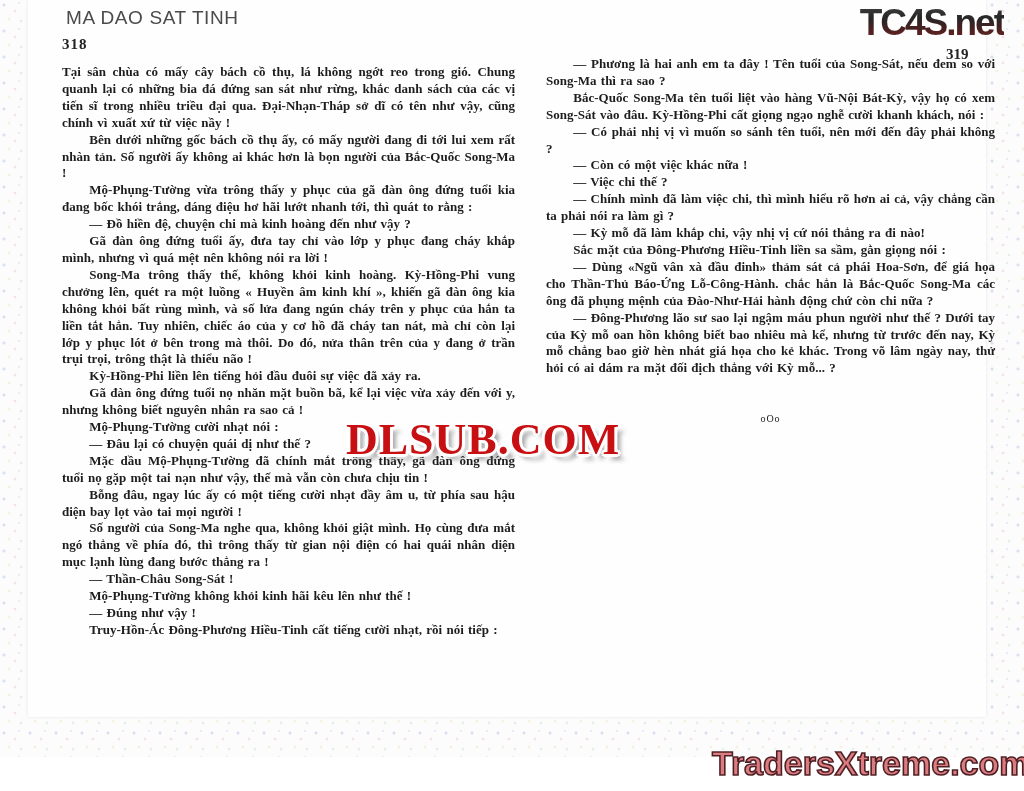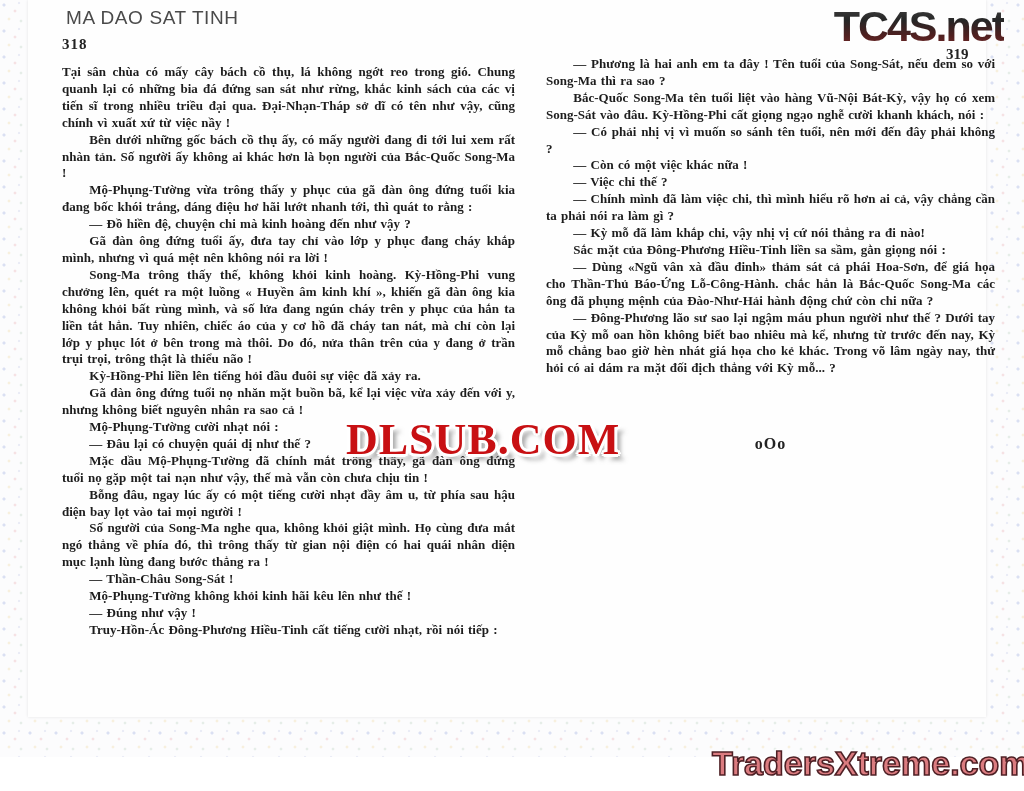--- a/index.html
+++ b/index.html
@@ -18,38 +18,38 @@
   .scan-page{
     position:absolute;left:28px;top:0;width:958px;height:717px;
     background:#fefefe;box-shadow:0 0 3px rgba(0,0,0,.10);
   }
   .print-header{
     position:absolute;left:66px;top:7px;
     font-family:"Liberation Sans",sans-serif;font-size:19px;color:#4a4a4a;letter-spacing:.6px;
   }
   .tc4s{
     position:absolute;right:20px;top:2px;
-    font-family:"Liberation Sans",sans-serif;font-weight:bold;font-size:43px;letter-spacing:-2px;
+    font-family:"Liberation Sans",sans-serif;font-weight:bold;font-size:37px;letter-spacing:-2px;
     background:linear-gradient(to bottom,#474747 0%,#262626 38%,#4f2020 68%,#7e2b2b 100%);
     -webkit-background-clip:text;background-clip:text;color:transparent;
   }
   .pageno{font-weight:bold;color:#222;position:absolute;font-size:15px;}
   .pageno-left{left:62px;top:36px;letter-spacing:1px;}
   .pageno-right{left:946px;top:46px;}
   .col{position:absolute;}
   .col-left{left:62px;top:64px;width:453px;}
   .col-right{left:546px;top:56px;width:449px;}
   p.book{
     margin:0;text-indent:2.1em;text-align:justify;
     font-size:13px;line-height:16.9px;font-weight:600;color:#1d1d1d;
     word-spacing:1px;
   }
   .col-left p.book:first-child{text-indent:0;}
   .separator{
-    text-align:center;margin-top:58px;font-size:16px;font-weight:700;color:#222;letter-spacing:1px;
+    text-align:center;margin-top:36px;font-size:10px;font-weight:400;color:#222;letter-spacing:1px;
   }
   .dlsub{
     position:absolute;left:346px;top:366px;
     font-family:"Liberation Serif",serif;font-weight:bold;font-size:44px;letter-spacing:1px;
     color:#c81013;
     text-shadow:
       -3px 0 0 #fff, 3px 0 0 #fff, 0 -3px 0 #fff, 0 3px 0 #fff,
       -2px -2px 0 #fff, 2px -2px 0 #fff, -2px 2px 0 #fff, 2px 2px 0 #fff,
       6px 6px 4px rgba(100,100,100,.55);
     margin-top: 48px;
@@ -75,21 +75,21 @@
 <div class="scan-page"></div>
 
 <div class="print-header">MA DAO SAT TINH</div>
 
 <div class="tc4s">TC4S.net</div>
 
 <div class="pageno pageno-left">318</div>
 <div class="pageno pageno-right">319</div>
 
 <div class="col col-left">
-    <p class="book">Tại sân chùa có mấy cây bách cồ thụ, lá không ngớt reo trong gió. Chung quanh lại có những bia đá đứng san sát như rừng, khắc kinh sách của các vị tiến sĩ trong nhiều triều đại qua. Đại-Nhạn-Tháp sở dĩ có tên như vậy, cũng chính vì xuất xứ từ việc nầy !</p>
+    <p class="book">Tại sân chùa có mấy cây bách cồ thụ, lá không ngớt reo trong gió. Chung quanh lại có những bia đá đứng san sát như rừng, khắc danh sách của các vị tiến sĩ trong nhiều triều đại qua. Đại-Nhạn-Tháp sở dĩ có tên như vậy, cũng chính vì xuất xứ từ việc nầy !</p>
     <p class="book">Bên dưới những gốc bách cồ thụ ấy, có mấy người đang đi tới lui xem rất nhàn tản. Số người ấy không ai khác hơn là bọn người của Bắc-Quốc Song-Ma !</p>
     <p class="book">Mộ-Phụng-Tường vừa trông thấy y phục của gã đàn ông đứng tuổi kia đang bốc khói trắng, dáng điệu hơ hãi lướt nhanh tới, thì quát to rằng :</p>
     <p class="book">— Đồ hiền đệ, chuyện chi mà kinh hoàng đến như vậy ?</p>
     <p class="book">Gã đàn ông đứng tuổi ấy, đưa tay chỉ vào lớp y phục đang cháy khắp mình, nhưng vì quá mệt nên không nói ra lời !</p>
     <p class="book">Song-Ma trông thấy thế, không khỏi kinh hoàng. Kỳ-Hồng-Phi vung chưởng lên, quét ra một luồng « Huyền âm kinh khí », khiến gã đàn ông kia không khỏi bất rùng mình, và số lửa đang ngún cháy trên y phục của hắn ta liền tắt hẳn. Tuy nhiên, chiếc áo của y cơ hồ đã cháy tan nát, mà chỉ còn lại lớp y phục lót ở bên trong mà thôi. Do đó, nửa thân trên của y đang ở trần trụi trọi, trông thật là thiểu não !</p>
     <p class="book">Kỳ-Hồng-Phi liền lên tiếng hỏi đầu đuôi sự việc đã xảy ra.</p>
     <p class="book">Gã đàn ông đứng tuổi nọ nhăn mặt buồn bã, kể lại việc vừa xảy đến với y, nhưng không biết nguyên nhân ra sao cả !</p>
     <p class="book">Mộ-Phụng-Tường cười nhạt nói :</p>
     <p class="book">— Đâu lại có chuyện quái dị như thế ?</p>
     <p class="book">Mặc dầu Mộ-Phụng-Tường đã chính mắt trông thấy, gã đàn ông đứng tuổi nọ gặp một tai nạn như vậy, thế mà vẫn còn chưa chịu tin !</p>

